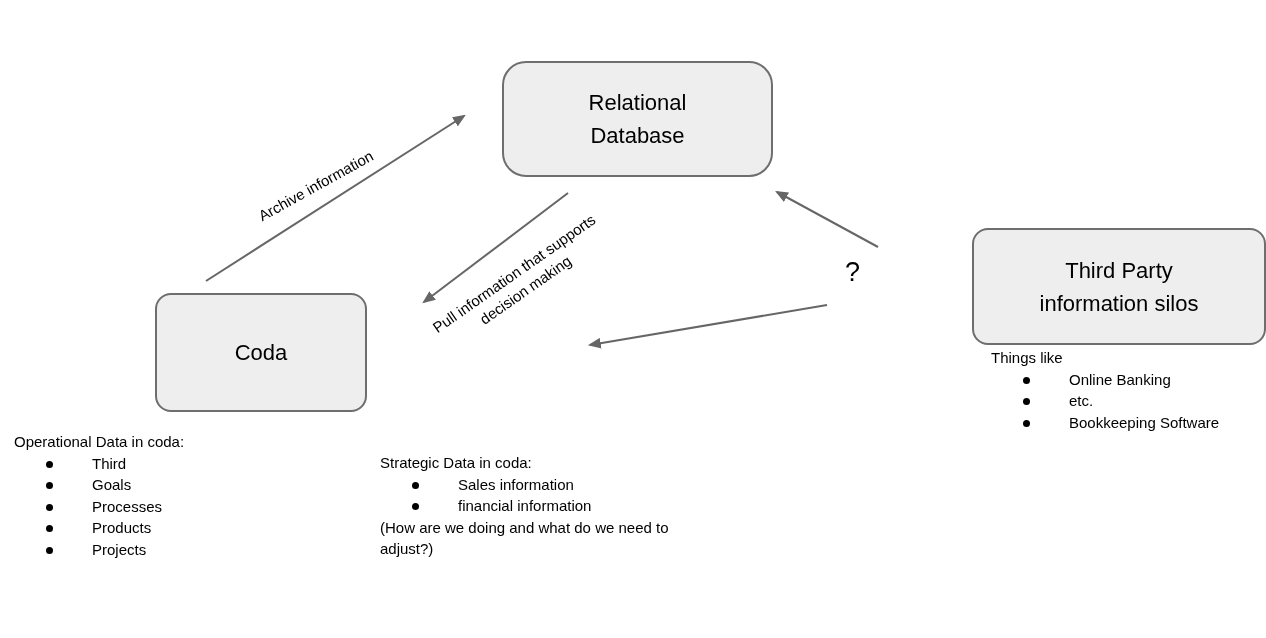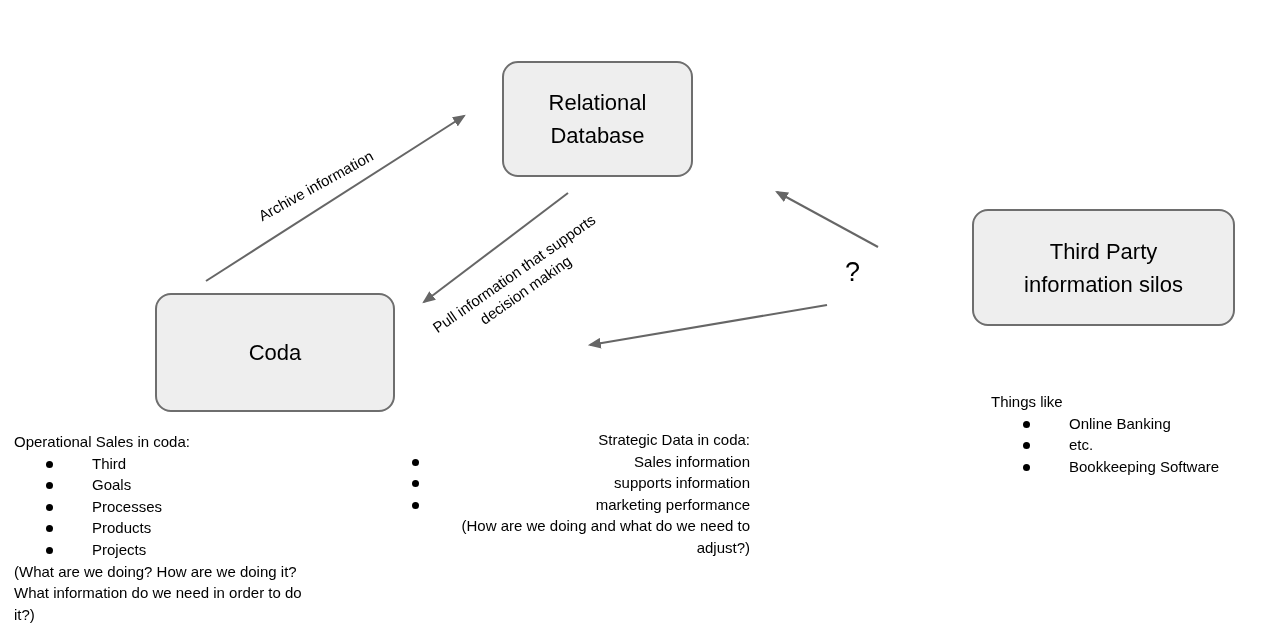--- a/index.html
+++ b/index.html
@@ -29,23 +29,23 @@
     border: 2px solid var(--box-border);
     border-radius: 16px;
     display: flex;
     align-items: center;
     justify-content: center;
     text-align: center;
     font-size: 22px;
     line-height: 33px;
     white-space: pre-line;
   }
-  #node-relational   { left: 502px; top: 61px;  width: 191px; height: 116px; }
-  #node-coda         { left: 155px; top: 293px; width: 240px; height: 119px; }
-  #node-third-party  { left: 972px; top: 209px; width: 263px; height: 117px; }
+  #node-relational   { left: 502px; top: 61px;  width: 271px; height: 116px; border-radius: 24px; }
+  #node-coda         { left: 155px; top: 293px; width: 212px; height: 119px; }
+  #node-third-party  { left: 972px; top: 228px; width: 294px; height: 117px; }
 
   .arrow-label {
     position: absolute;
     font-size: 15px;
     line-height: 20px;
     text-align: center;
     white-space: pre-line;
   }
   #label-archive { left: 316px; top: 186px; transform: translate(-50%,-50%) rotate(-29deg); }
   #label-pull    { left: 520px; top: 282px; transform: translate(-50%,-50%) rotate(-35deg); }
@@ -55,22 +55,22 @@
     font-size: 27px;
     line-height: 32px;
   }
 
   .data-list {
     position: absolute;
     font-size: 15px;
     line-height: 21.6px;
   }
   #list-operational { left: 14px;  top: 431px; width: 366px; }
-  #list-strategic   { left: 380px; top: 429px; width: 370px; text-align: right; }
-  #list-third-party { left: 991px; top: 347px; width: 270px; margin-top: 44px; }
+  #list-strategic   { left: 380px; top: 452px; width: 370px; }
+  #list-third-party { left: 991px; top: 347px; width: 270px; }
   .data-list .list-title { margin: 0; }
   .data-list ul { list-style: none; margin: 0; padding: 0; }
   .data-list li { position: relative; padding-left: 78px; }
   .data-list .bullet {
     position: absolute;
     left: 32px; top: 8px;
     width: 7px; height: 7px;
     border-radius: 50%;
     background: var(--text);
   }
@@ -102,21 +102,21 @@
 information silos</div>
 
   <div class="arrow-label" id="label-archive">Archive information</div>
 
   <div class="arrow-label" id="label-pull">Pull information that supports
 decision making</div>
 
   <div id="label-question">?</div>
 
   <div class="data-list" id="list-operational">
-    <p class="list-title">Operational Sales in coda:</p>
+    <p class="list-title">Operational Data in coda:</p>
     <ul>
       <li>
         <span class="bullet"></span>
         <span>Third</span>
       </li>
       <li>
         <span class="bullet"></span>
         <span>Goals</span>
       </li>
       <li>
@@ -125,39 +125,32 @@
       </li>
       <li>
         <span class="bullet"></span>
         <span>Products</span>
       </li>
       <li>
         <span class="bullet"></span>
         <span>Projects</span>
       </li>
     </ul>
-    <div class="note">(What are we doing? How are we doing it?
-What information do we need in order to do
-it?)</div>
   </div>
 
   <div class="data-list" id="list-strategic">
     <p class="list-title">Strategic Data in coda:</p>
     <ul>
       <li>
         <span class="bullet"></span>
         <span>Sales information</span>
       </li>
       <li>
         <span class="bullet"></span>
-        <span>supports information</span>
-      </li>
-      <li>
-        <span class="bullet"></span>
-        <span>marketing performance</span>
+        <span>financial information</span>
       </li>
     </ul>
     <div class="note">(How are we doing and what do we need to
 adjust?)</div>
   </div>
 
   <div class="data-list" id="list-third-party">
     <p class="list-title">Things like</p>
     <ul>
       <li>

